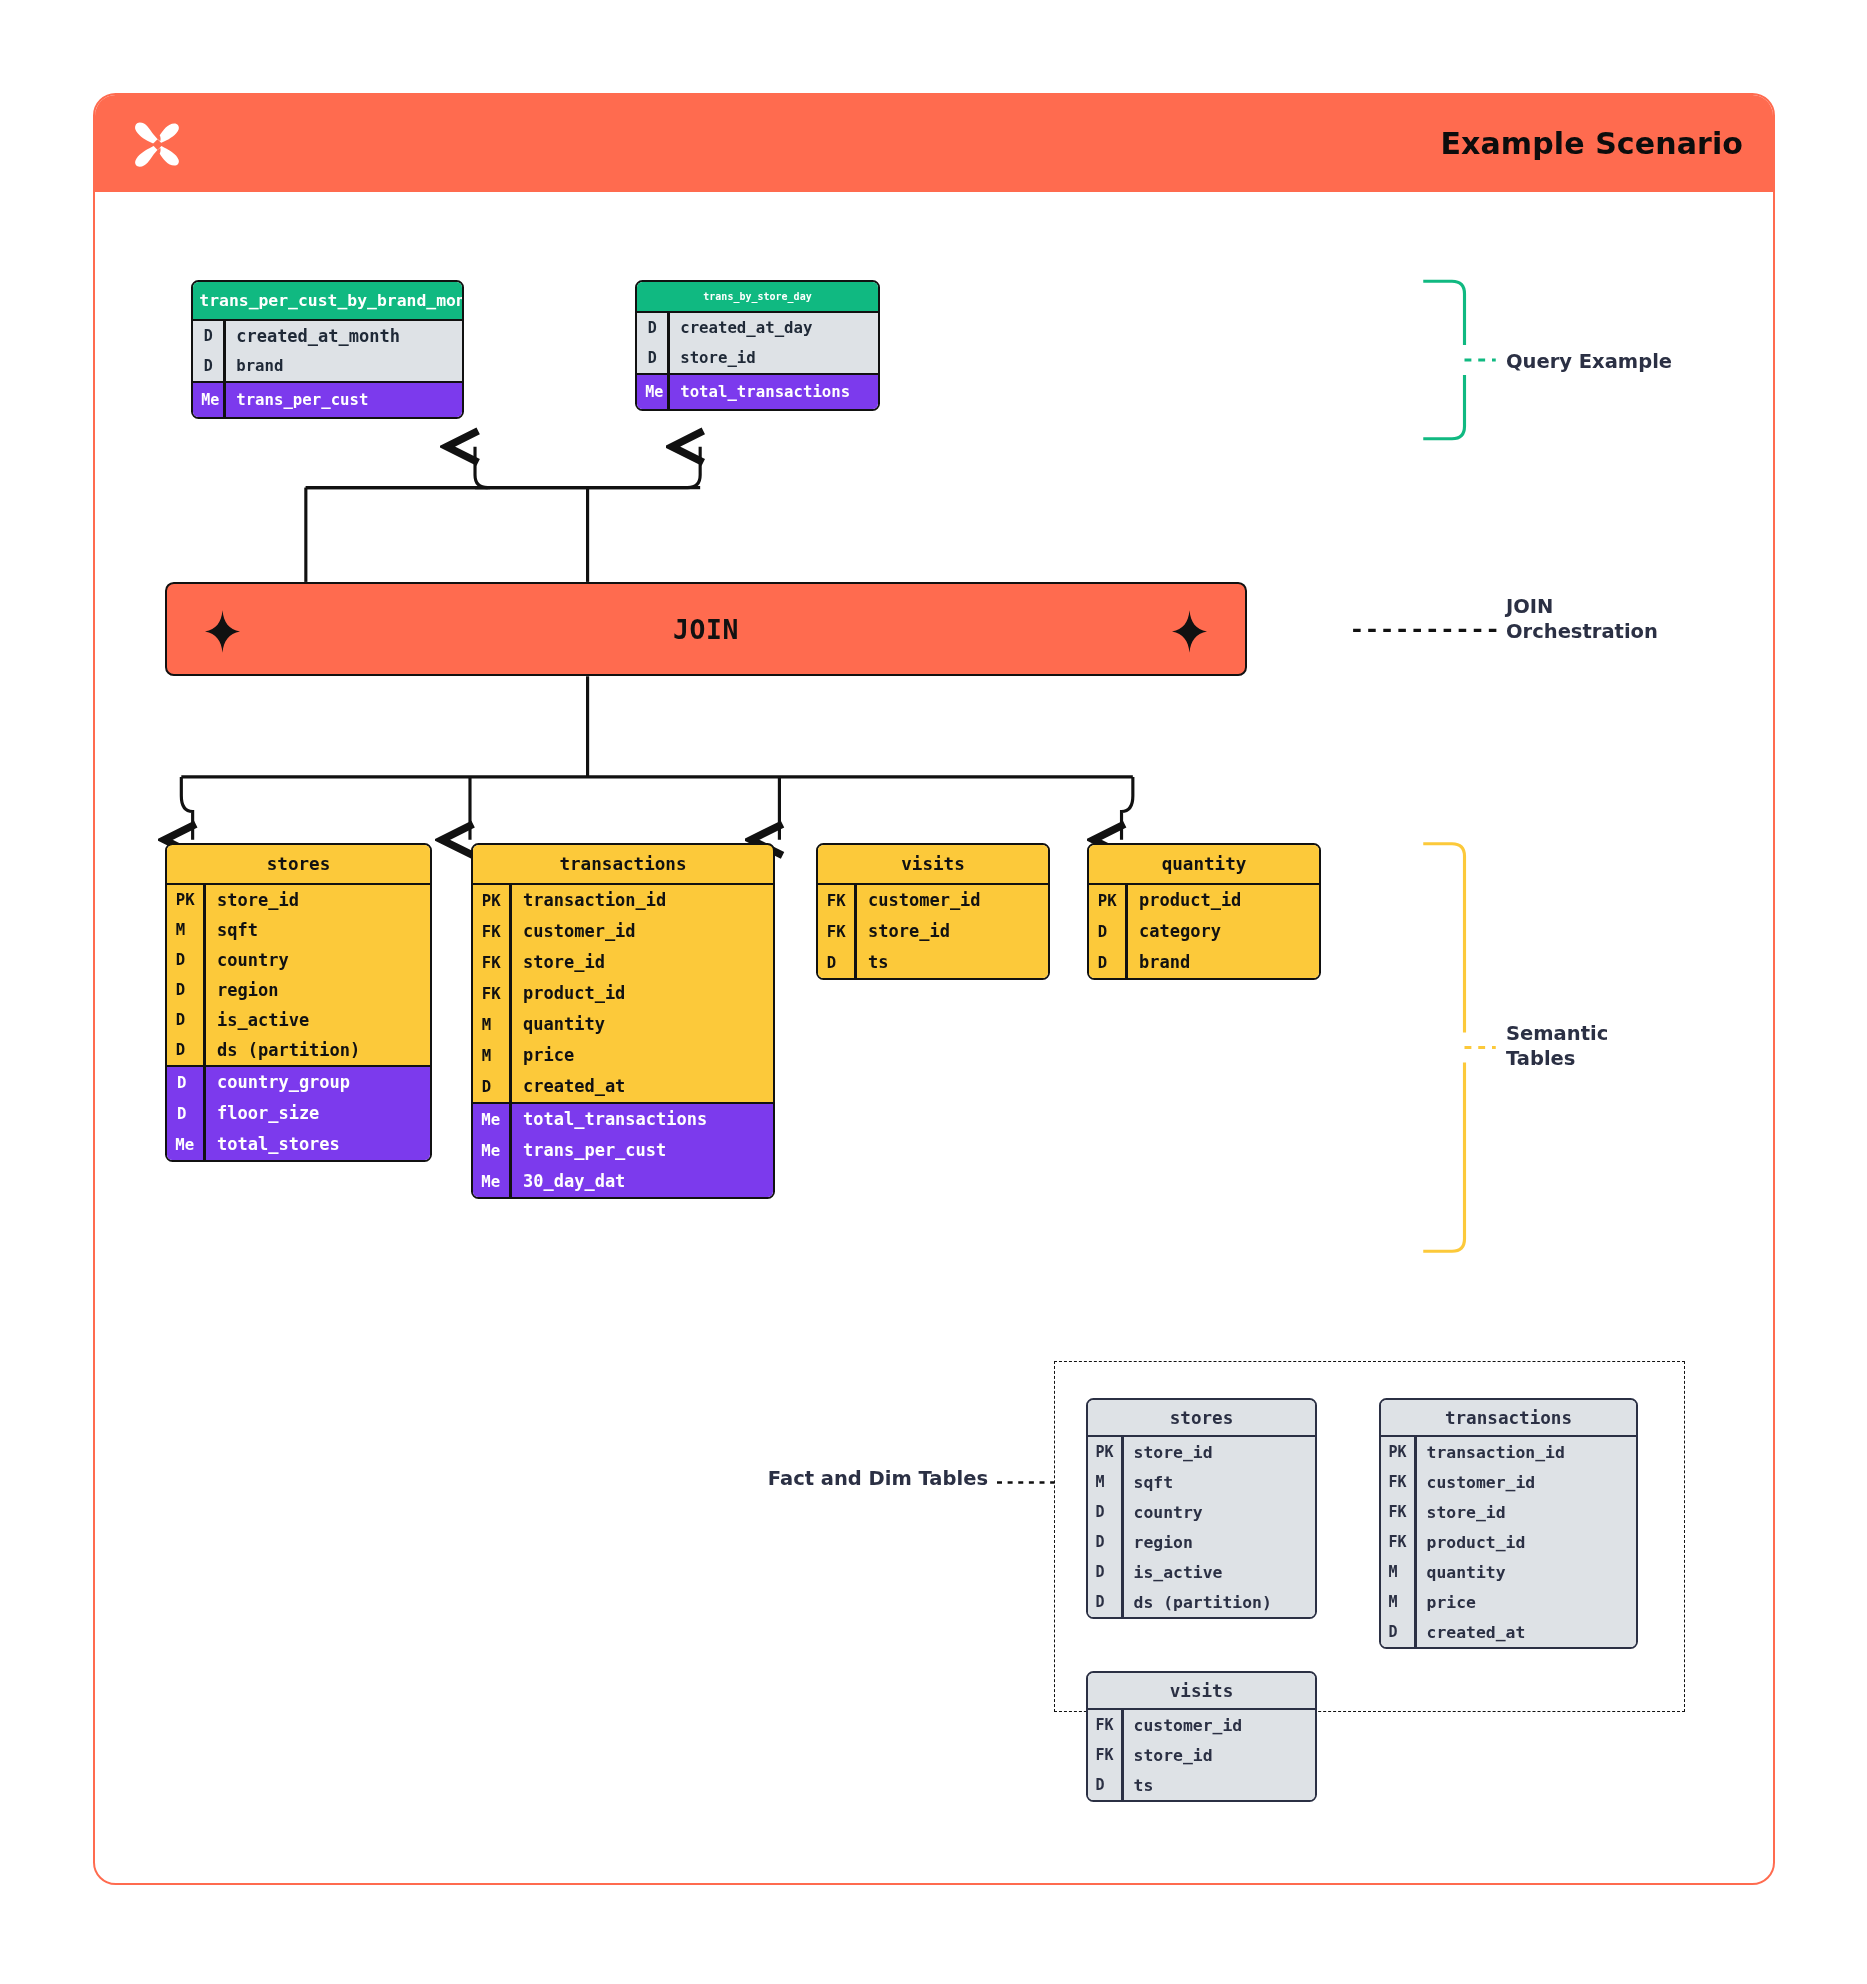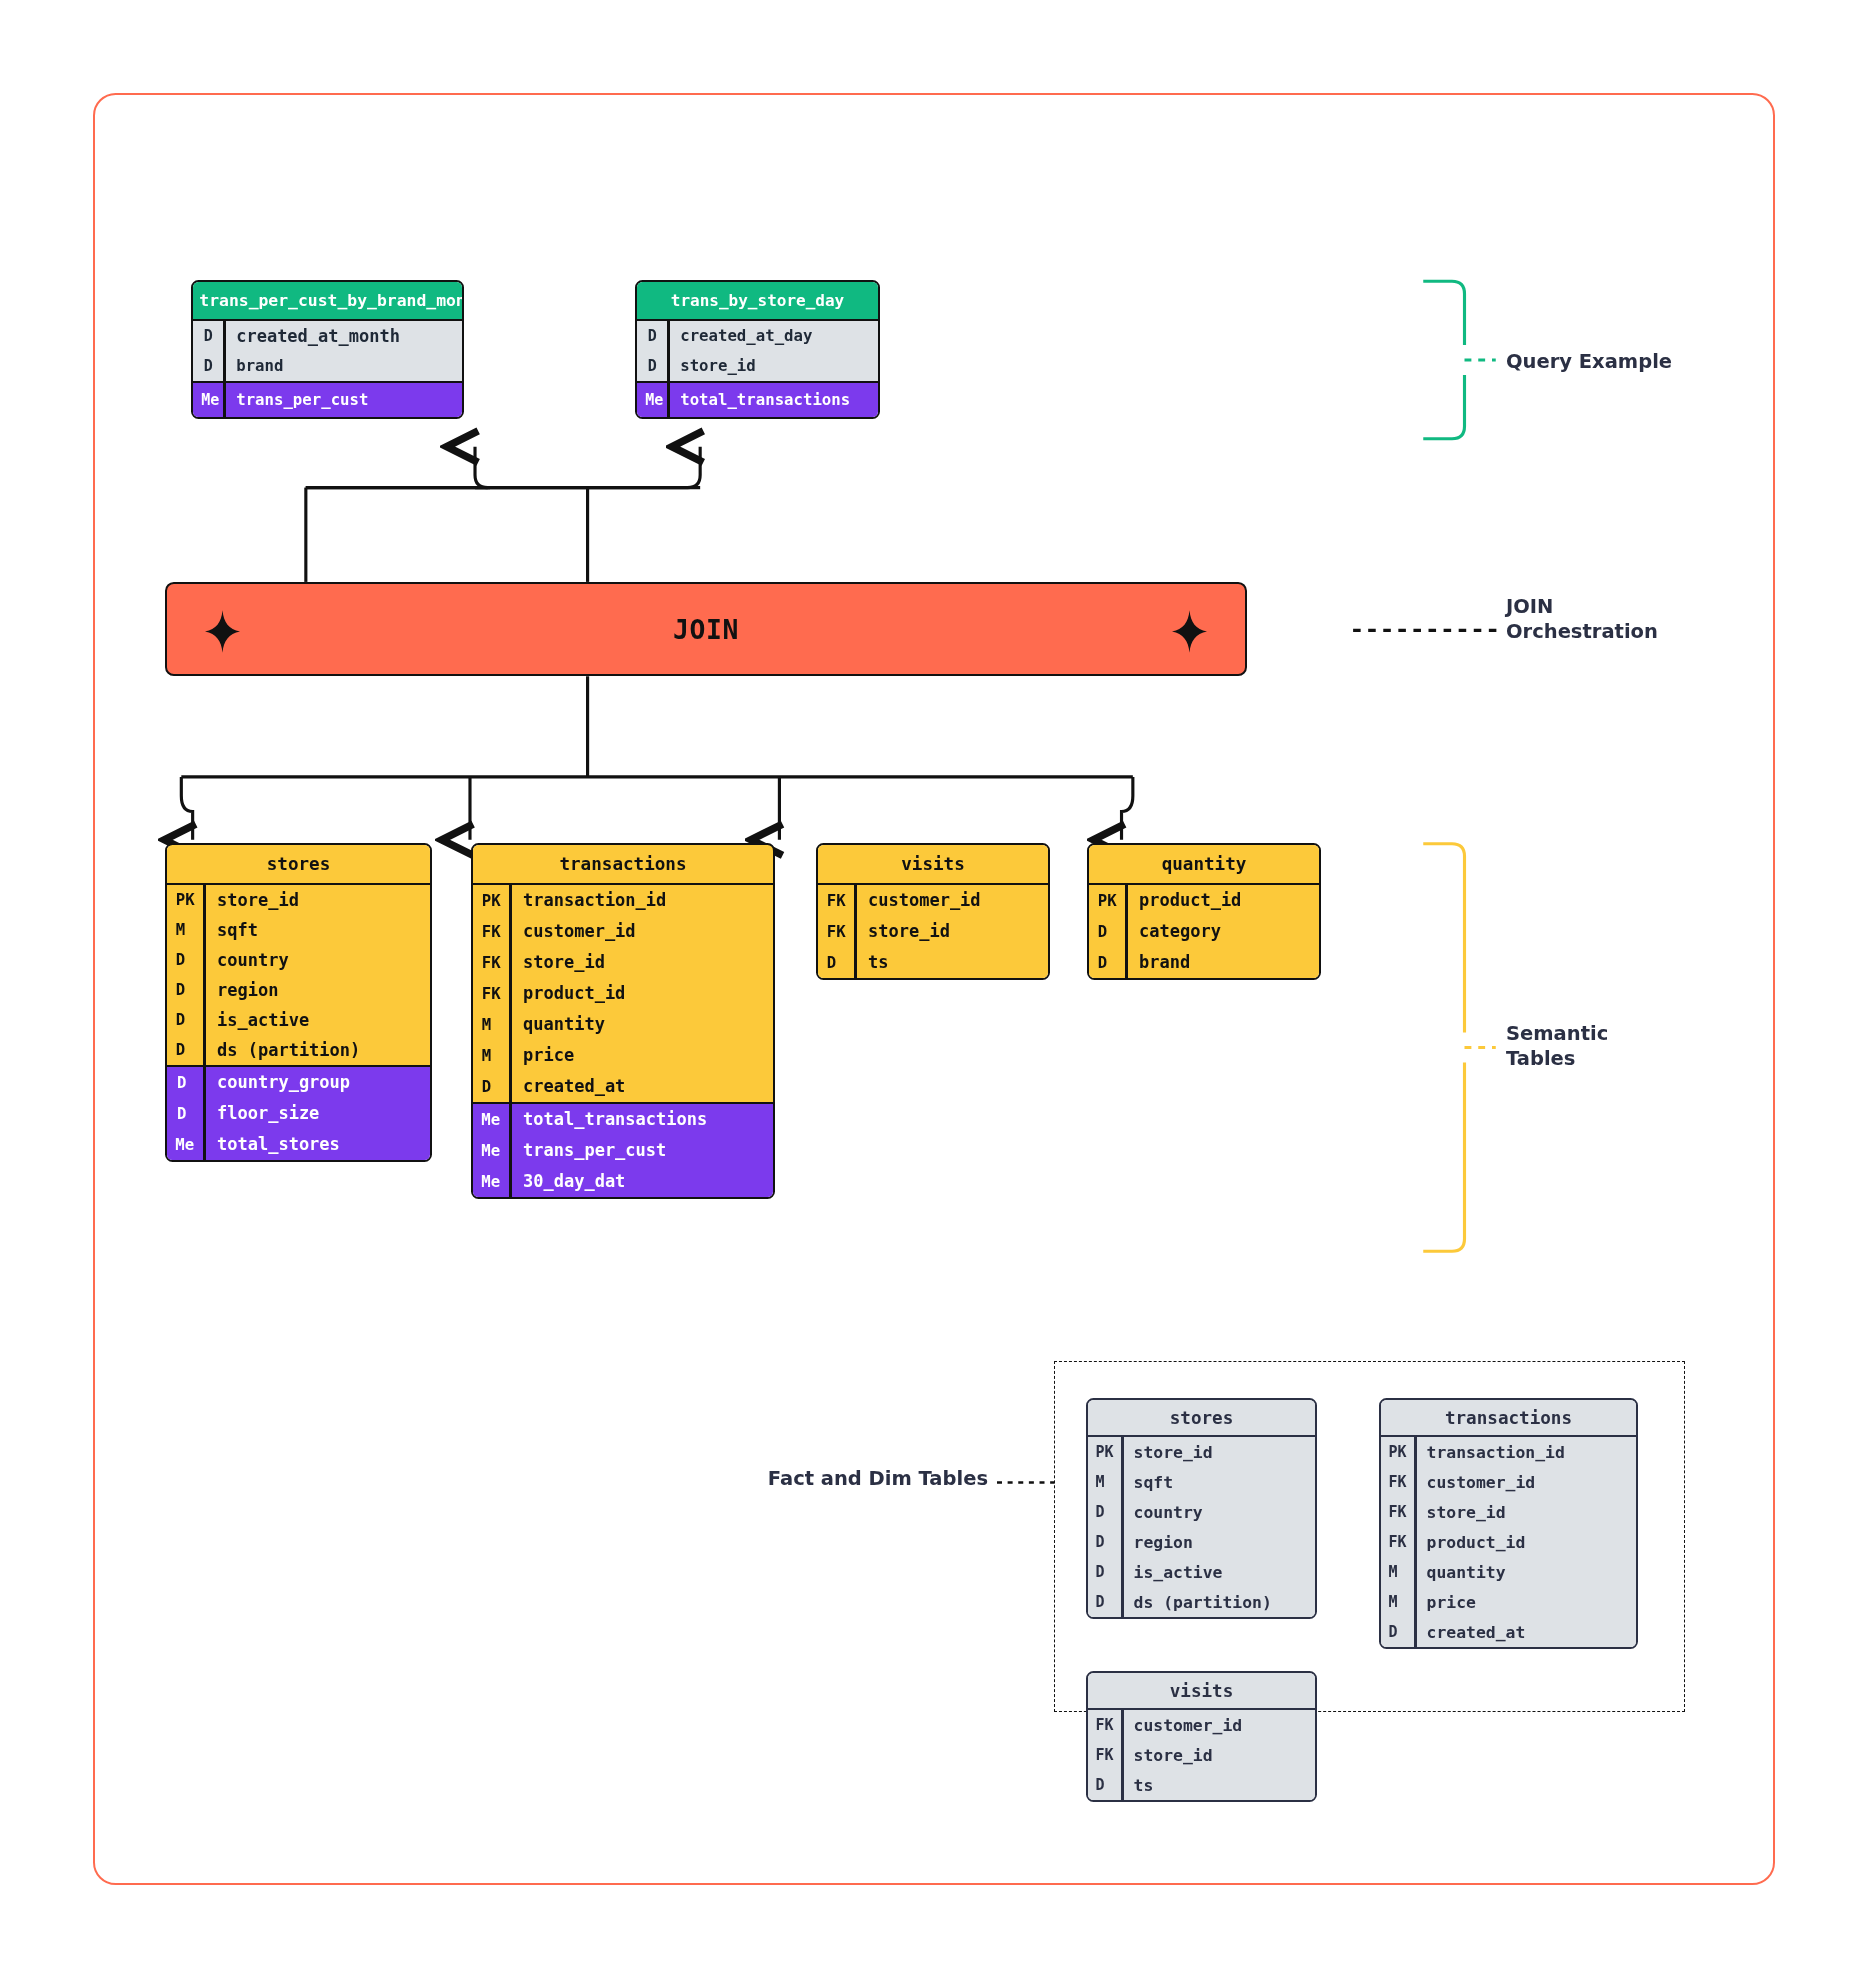--- a/index.html
+++ b/index.html
@@ -111,20 +111,39 @@
   }
 
   svg.conn { position: absolute; left: 0; top: 0; overflow: visible; pointer-events: none; }
 </style>
 </head>
 <body>
 
 <div class="page">
   <div class="card">
 
+    <div class="card-header">
+      <span>
+        <svg class="logo-mark" viewBox="0 0 100 100" aria-hidden="true">
+          <path fill="#ffffff" d="M18 10 C30 10 36 22 44 33 C48 38 52 42 56 45
+                                   C57 42 57 38 55 34 C61 25 70 12 82 12
+                                   C88 12 92 17 90 23 C86 33 74 40 64 45
+                                   C60 47 56 49 53 51
+                                   C56 53 60 55 64 57 C74 62 86 69 90 79
+                                   C92 85 88 90 82 90 C70 90 61 77 55 68
+                                   C57 64 57 60 56 57 C52 60 48 64 44 69
+                                   C36 80 30 92 18 92 C12 92 8 87 10 81
+                                   C14 71 26 63 36 58 C40 56 44 54 47 52
+                                   C44 50 40 48 36 46 C26 41 14 33 10 23
+                                   C8 16 12 10 18 10 Z"></path>
+          <rect x="44" y="44" width="14" height="14" fill="#FF6B4F" transform="rotate(45 51 51)"></rect>
+        </svg>
+      </span>
+      <span class="card-title">Example Scenario</span>
+    </div>
 
     <div class="canvas">
 
       <svg class="conn" width="1682" height="1693" viewBox="0 0 2674 2692">
         <defs>
           <marker id="arrUp" markerWidth="14" markerHeight="14" refX="7" refY="11" orient="auto">
             <path d="M2 12 L7 2 L12 12" fill="none" stroke="#111" stroke-width="2.4"></path>
           </marker>
           <marker id="arrDn" markerWidth="14" markerHeight="14" refX="7" refY="3" orient="auto">
             <path d="M2 2 L7 12 L12 2" fill="none" stroke="#111" stroke-width="2.4"></path>
@@ -166,21 +185,21 @@
           <div class="grp grp-purple">
             <div class="row" style="height:34px;">
               <span class="k" style="width:30px; font-size:15px; padding-left:8.2px;">Me</span>
               <span class="v" style="font-size:15.7px; padding-left:13.2px;">trans_per_cust</span>
             </div>
           </div>
         </div>
       </div>
 
       <div class="ent v-green" style="left:540px; top:88px; width:245px;">
-        <div class="hdr" style="font-size:16px; padding:8.8px 6.3px;">trans_by_store_day</div>
+        <div class="hdr" style="font-size:10px; padding:8.8px 6.3px;">trans_by_store_day</div>
         <div class="rows" style="position:relative;">
           <div class="sep" style="left:30px;"></div>
           <div class="grp grp-gray first">
             <div class="row" style="height:30px;">
               <span class="k" style="width:30px; font-size:15px; padding-left:10.7px;">D</span>
               <span class="v" style="font-size:15.7px; padding-left:13.2px;">created_at_day</span>
             </div>
             <div class="row" style="height:30px;">
               <span class="k" style="width:30px; font-size:15px; padding-left:10.7px;">D</span>
               <span class="v" style="font-size:15.7px; padding-left:13.2px;">store_id</span>

